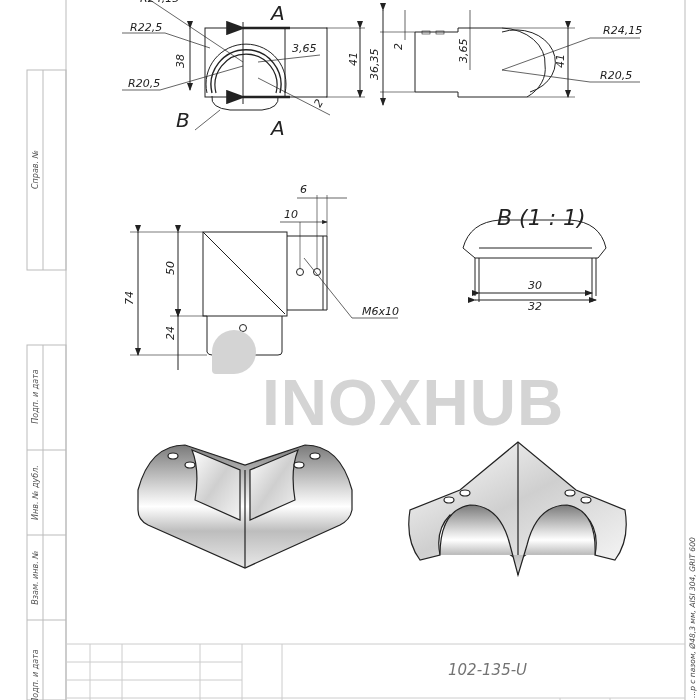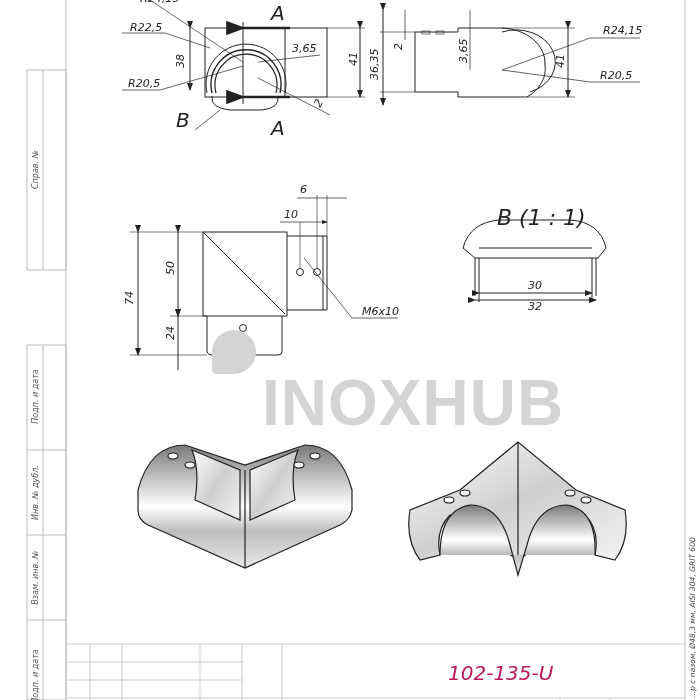--- a/index.html
+++ b/index.html
@@ -2,21 +2,21 @@
 <html><head>
 <meta charset="utf-8">
 <style>
   html, body { margin:0; padding:0; background:#ffffff; }
   body { width:700px; height:700px; position:relative; overflow:hidden; font-family:"DejaVu Sans", sans-serif; }
   .sheet { position:absolute; left:0; top:0; width:700px; height:700px; }
   svg text { font-family:"DejaVu Sans", sans-serif; font-style:italic; fill:#222; }
   .side-label { position:absolute; font-family:"DejaVu Sans", sans-serif; font-style:italic; font-size:8px; color:#555; transform:rotate(-90deg); transform-origin:center; white-space:nowrap; }
   .watermark { position:absolute; left:210px; top:326px; font-family:"Liberation Sans", sans-serif; font-weight:bold; font-size:64px; color:#d4d4d4; letter-spacing:1px; line-height:1;margin-top:45px; }
   .wm-logo { position:absolute; left:212px; top:330px; width:44px; height:44px; background:#d4d4d4; border-radius:50% 50% 50% 4px; }
-  .doc-code { position:absolute; left:448px; top:661px; font-family:"DejaVu Sans", sans-serif; font-style:italic; font-size:20px; color:#be185d; }
+  .doc-code { position:absolute; left:448px; top:661px; font-family:"DejaVu Sans", sans-serif; font-style:italic; font-size:15px; color:#737373; }
   .right-note { position:absolute; left:560px; top:560px; width:260px; font-family:"DejaVu Sans", sans-serif; font-style:italic; font-size:7.5px; color:#444; transform:rotate(-90deg); transform-origin:left top; white-space:nowrap; }
   .view-label { position:absolute; font-family:"DejaVu Sans", sans-serif; font-style:italic; font-size:22px; color:#222; }
 </style>
 </head>
 <body>
 
 <div class="sheet">
 <svg width="700" height="700" viewBox="0 0 700 700" xmlns="http://www.w3.org/2000/svg">
   <defs>
     <linearGradient id="steel" x1="0" y1="0" x2="0" y2="1">

